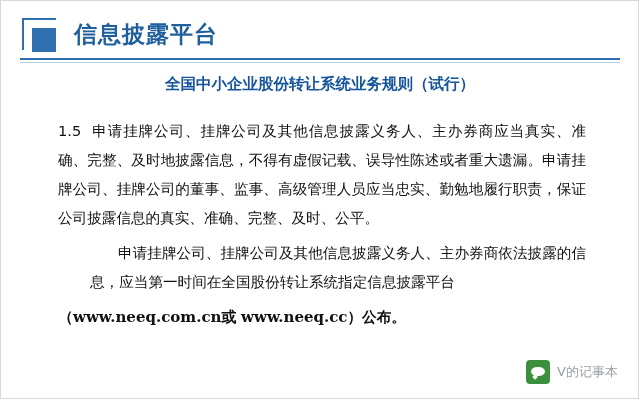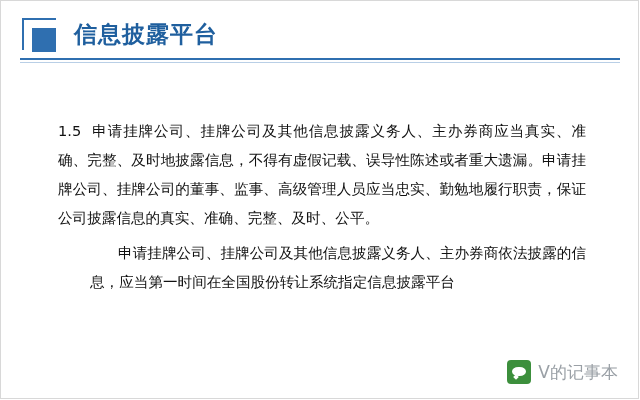--- a/index.html
+++ b/index.html
@@ -158,21 +158,21 @@
   }
   .wm-icon:after {
     content: "";
     position: absolute;
     left: 7px; top: 15px;
     width: 4px; height: 4px;
     background: #ffffff;
     transform: rotate(45deg);
   }
   .wm-text {
-    font-size: 17px;
+    font-size: 13px;
     color: #9aa0a6;
     font-family: "DejaVu Sans", "Liberation Sans", sans-serif;
   }
 
   
   .page-border {
     position: absolute;
     left: 0; top: 0;
     width: 639px;
     height: 399px;
@@ -191,28 +191,32 @@
   <div class="header">
     <div class="logo">
       <div class="corner"></div>
       <div class="square"></div>
     </div>
     <div class="header-title">信息披露平台</div>
   </div>
   <div class="header-rule"></div>
   <div class="header-rule-thin"></div>
 
+  <div class="doc-title">全国中小企业股份转让系统业务规则（试行）</div>
 
   <div class="body">
     <p class="para">
       <span class="lead">1.5</span>&nbsp;&nbsp;<span>申请挂牌公司、挂牌公司及其他信息披露义务人、主办券商应当真实、准确、完整、及时地披露信息，不得有虚假记载、误导性陈述或者重大遗漏。申请挂牌公司、挂牌公司的董事、监事、高级管理人员应当忠实、勤勉地履行职责，保证公司披露信息的真实、准确、完整、及时、公平。</span>
     </p>
     <p class="para indent">
       <span>申请挂牌公司、挂牌公司及其他信息披露义务人、主办券商依法披露的信息，应当第一时间在全国股份转让系统指定信息披露平台</span>
     </p>
+    <p class="para">
+      <span class="url">（</span><span class="url">www.neeq.com.cn</span><span class="url">或</span>&nbsp;<span class="url">www.neeq.cc</span><span class="bold-cn">）公布。</span>
+    </p>
   </div>
 
   <div class="watermark">
     <div class="wm-icon"></div>
     <div class="wm-text">V的记事本</div>
   </div>
 
 </div>
 
 </body></html>

